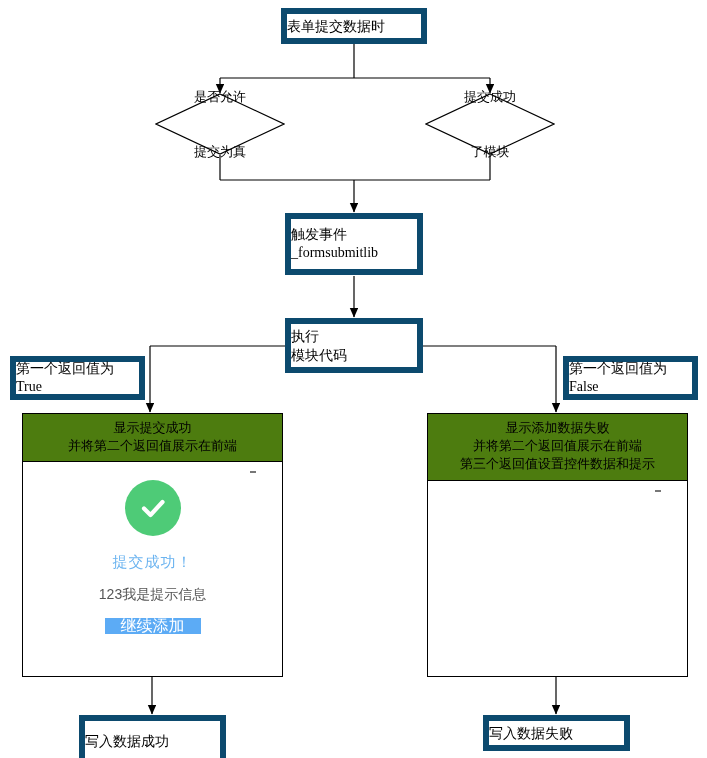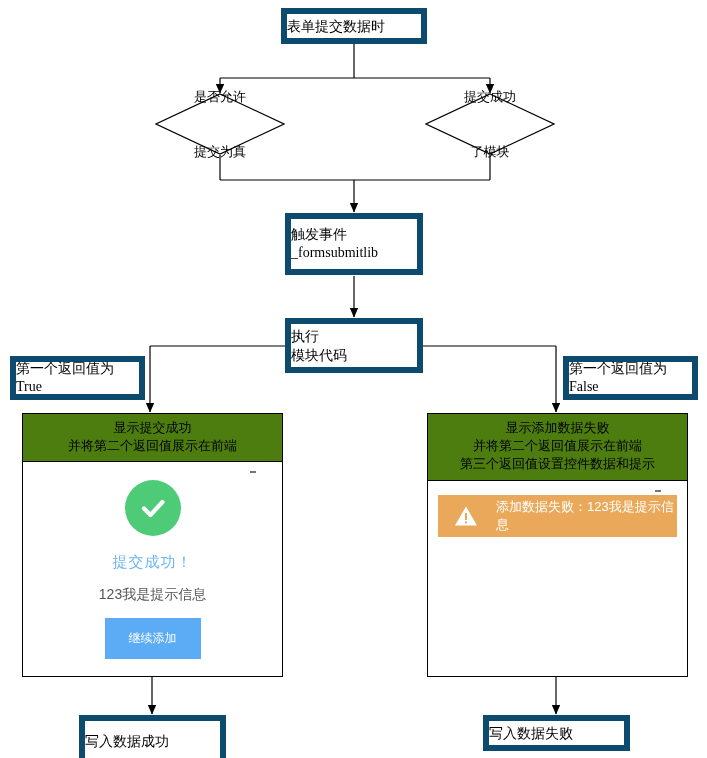--- a/index.html
+++ b/index.html
@@ -111,26 +111,26 @@
     letter-spacing: 1px;
   }
   .success-sub {
     margin-top: 14px;
     font-size: 14px;
     color: #555555;
   }
   .continue-btn {
     margin-top: 14px;
     width: 96px;
-    height: 41px;
+    height: 16px;
     display: flex;
     align-items: center;
     justify-content: center;
     color: #ffffff;
-    font-size: 12px;
+    font-size: 16px;
     border: 0;
     cursor: pointer;
   }
   .tiny-dash {
     position: absolute;
     right: 26px;
     top: 9px;
     width: 6px;
     height: 2px;
     background: #777777;
@@ -263,32 +263,20 @@
   </div>
 
   <div class="panel" style="left:427px; top:413px; width:261px; height:264px;">
     <div class="panel-head">
       <span>显示添加数据失败</span>
       <span>并将第二个返回值展示在前端</span>
       <span>第三个返回值设置控件数据和提示</span>
     </div>
     <div class="panel-body">
       <div class="tiny-dash"></div>
-      <div class="error-mock">
-        <div class="alert-bar" style="background:#eaa95a;">
-          <span class="warn-icon">
-            <svg width="24" height="22" viewBox="0 0 24 22">
-              <path d="M12,1.5 L23,20.5 L1,20.5 Z" fill="#ffffff"></path>
-              <rect x="11" y="8" width="2" height="7" fill="#eaa95a"></rect>
-              <rect x="11" y="16.4" width="2" height="2" fill="#eaa95a"></rect>
-            </svg>
-          </span>
-          <span class="alert-text">添加数据失败：123我是提示信息</span>
-        </div>
-      </div>
     </div>
   </div>
 
   <div class="node" style="left:79px; top:715px; width:147px; height:52px;">
     <div class="lines">
       <span>写入数据成功</span>
     </div>
   </div>
 
   <div class="node" style="left:483px; top:715px; width:147px; height:36px;">

